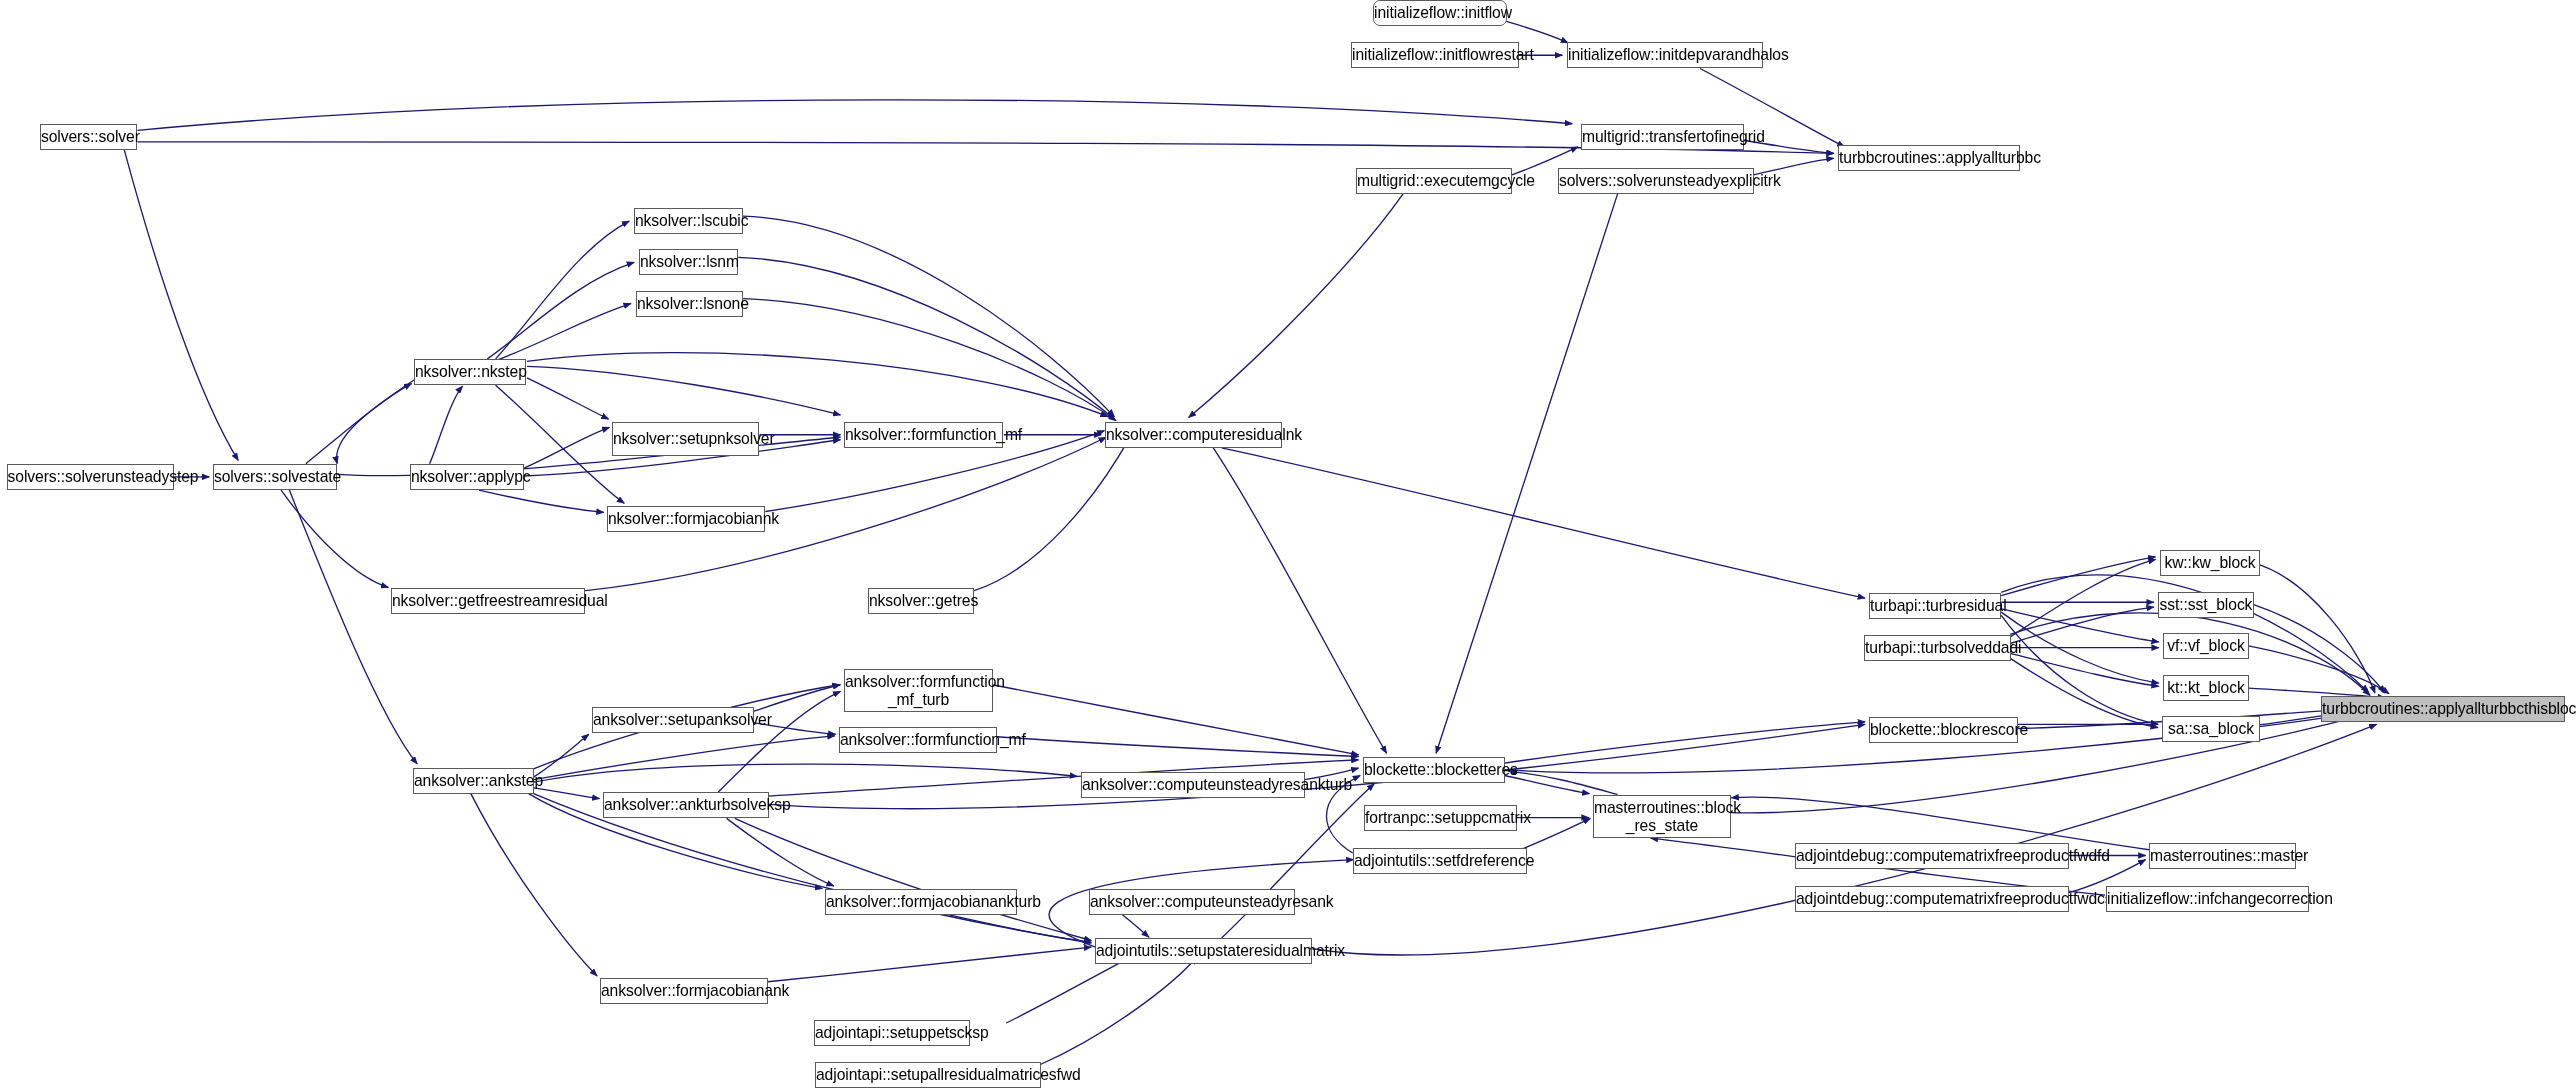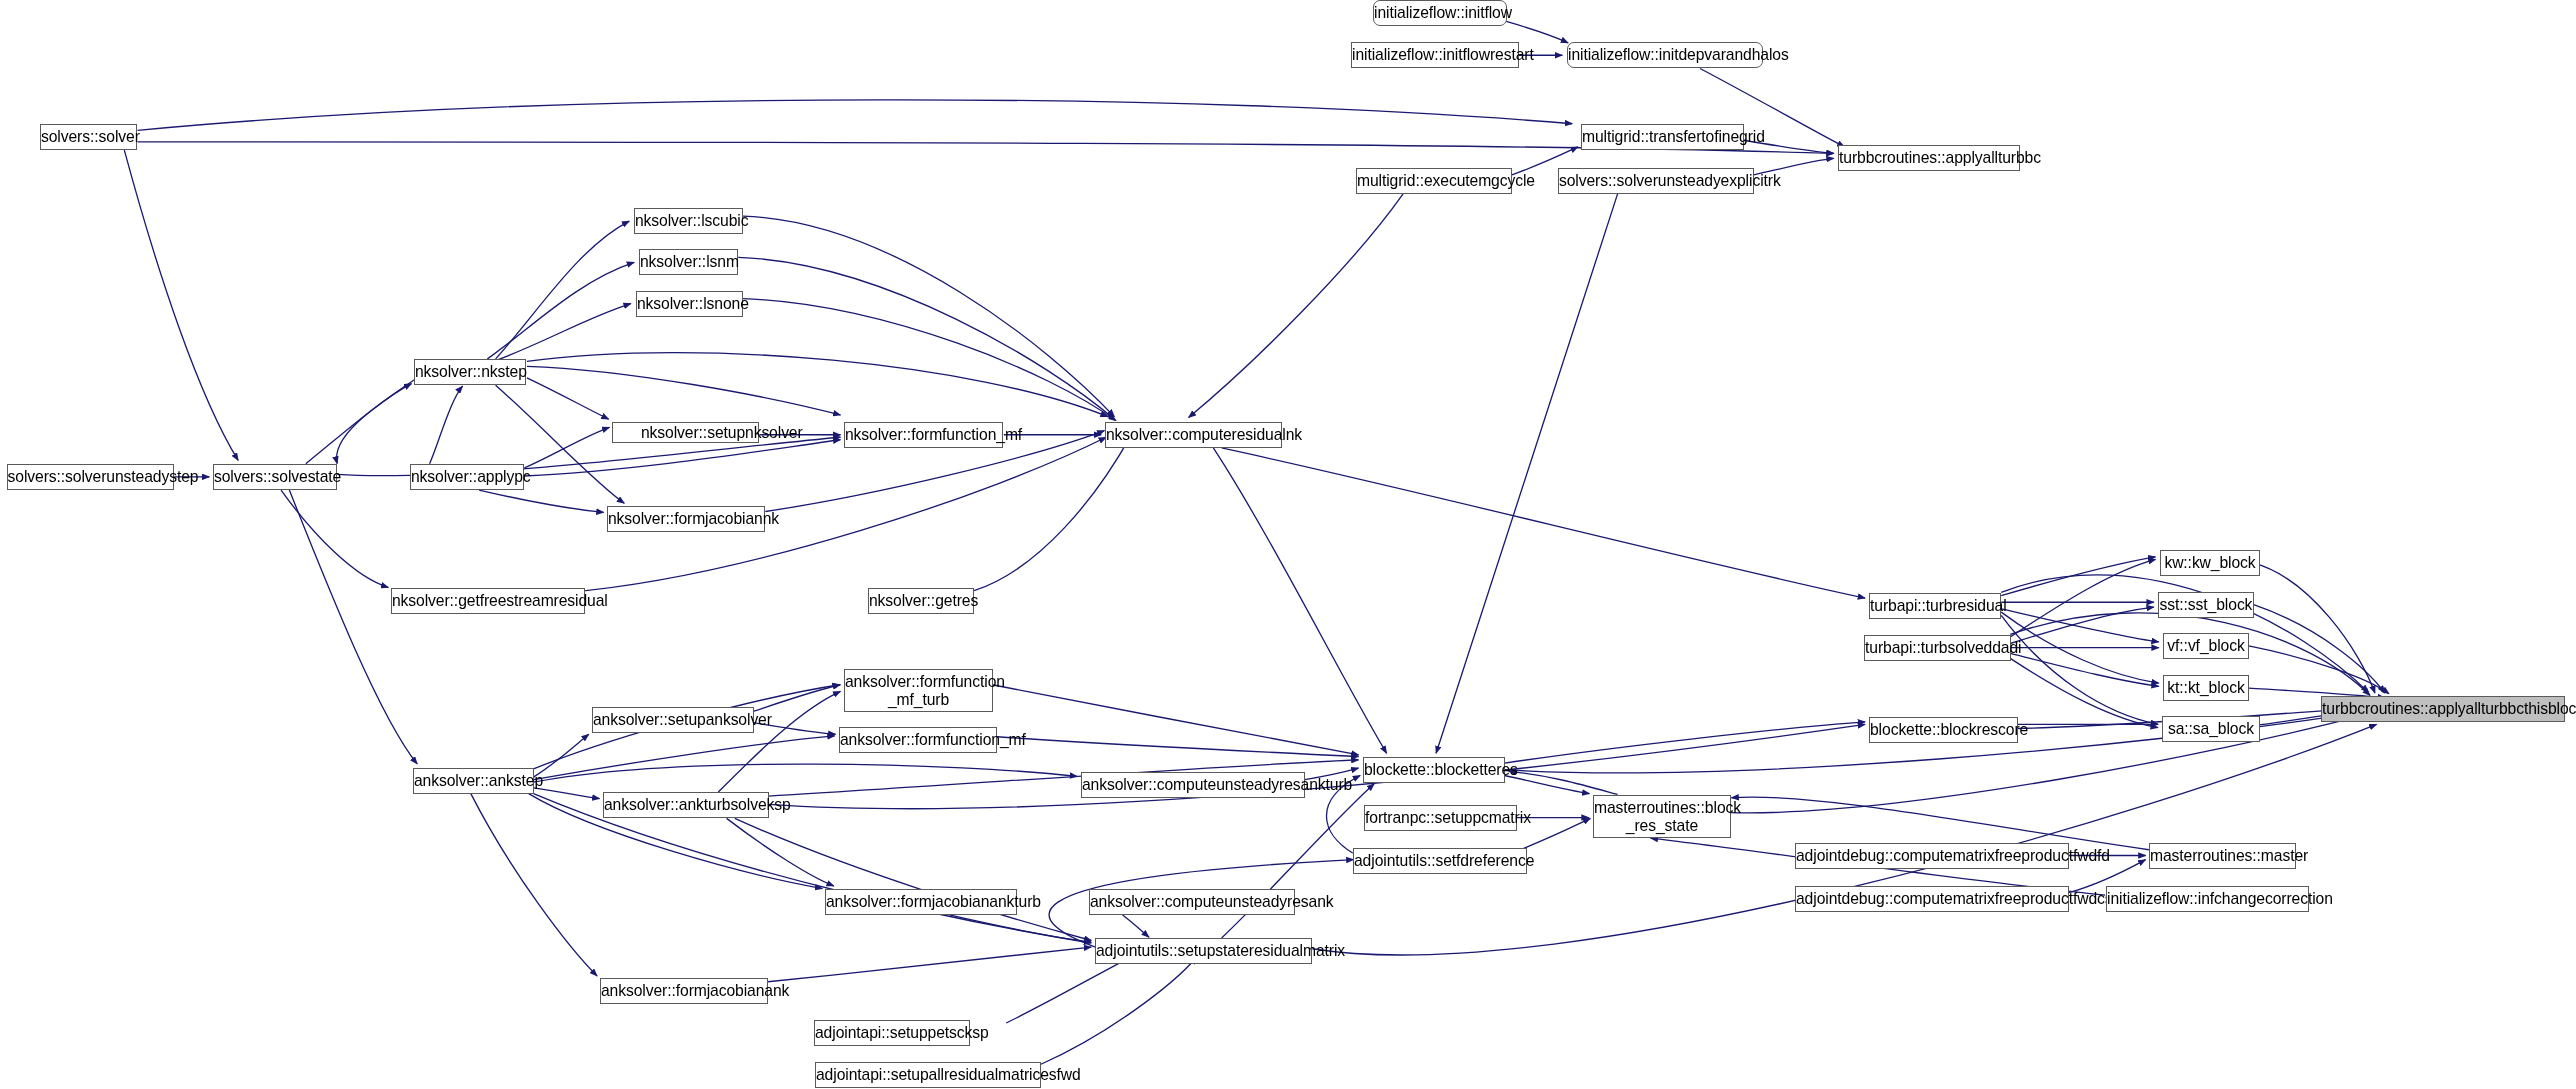--- a/index.html
+++ b/index.html
@@ -154,30 +154,30 @@
         <path d="M1219,1240 C1280,1210 1340,1175 1380,1155" fill="none" stroke="#191970" stroke-width="1.6" marker-end="url(#arrowhead)"></path>
         <path d="M1261,1290 C1340,1255 1420,1195 1450,1160" fill="none" stroke="#191970" stroke-width="1.6" marker-end="url(#arrowhead)"></path>
         <path d="M1639,1034 C1600,1010 1590,970 1648,940" fill="none" stroke="#191970" stroke-width="1.6" marker-end="url(#arrowhead)"></path>
         <path d="M1327,1148 C1250,1120 1180,1065 1640,1042" fill="none" stroke="#191970" stroke-width="1.6" marker-end="url(#arrowhead)"></path>
       </g>
   </svg>
   <div id="nodes-group">
       <div class="node" style="left: 40px; top: 124px; width: 97px; height: 26.4px;"><span class="node-label">solvers::solver</span></div>
       <div class="node" style="left: 1373px; top: 0px; width: 134px; height: 26px; border-radius: 7px;"><span class="node-label">initializeflow::initflow</span></div>
       <div class="node" style="left: 1351px; top: 42px; width: 168px; height: 26.4px;"><span class="node-label">initializeflow::initflowrestart</span></div>
-      <div class="node" style="left: 1567px; top: 42px; width: 196px; height: 26.4px; border-radius: 7px;"><span class="node-label">initializeflow::initdepvarandhalos</span></div>
+      <div class="node" style="left: 1567px; top: 42px; width: 196px; height: 26.4px;"><span class="node-label">initializeflow::initdepvarandhalos</span></div>
       <div class="node" style="left: 1581px; top: 124px; width: 163px; height: 26.4px;"><span class="node-label">multigrid::transfertofinegrid</span></div>
       <div class="node" style="left: 1838px; top: 145px; width: 182px; height: 26.4px;"><span class="node-label">turbbcroutines::applyallturbbc</span></div>
       <div class="node" style="left: 1356px; top: 168px; width: 156px; height: 26.4px;"><span class="node-label">multigrid::executemgcycle</span></div>
       <div class="node" style="left: 1558px; top: 168px; width: 196px; height: 26.4px;"><span class="node-label">solvers::solverunsteadyexplicitrk</span></div>
       <div class="node" style="left: 634px; top: 208px; width: 109px; height: 26.4px;"><span class="node-label">nksolver::lscubic</span></div>
       <div class="node" style="left: 639px; top: 249px; width: 99px; height: 26.4px;"><span class="node-label">nksolver::lsnm</span></div>
       <div class="node" style="left: 636px; top: 291px; width: 107px; height: 26.4px;"><span class="node-label">nksolver::lsnone</span></div>
       <div class="node" style="left: 414px; top: 359px; width: 112px; height: 26.4px;"><span class="node-label">nksolver::nkstep</span></div>
-      <div class="node" style="left: 612px; top: 422px; width: 147px; height: 21px; padding-left: 28px;"><span class="node-label">nksolver::setupnksolver</span></div>
+      <div class="node" style="left: 612px; top: 422px; width: 147px; height: 34px;"><span class="node-label">nksolver::setupnksolver</span></div>
       <div class="node" style="left: 844px; top: 422px; width: 159px; height: 26.4px;"><span class="node-label">nksolver::formfunction_mf</span></div>
       <div class="node" style="left: 1105px; top: 422px; width: 177px; height: 26.4px;"><span class="node-label">nksolver::computeresidualnk</span></div>
       <div class="node" style="left: 6.6px; top: 464px; width: 167px; height: 26.4px;"><span class="node-label">solvers::solverunsteadystep</span></div>
       <div class="node" style="left: 213px; top: 464px; width: 124px; height: 26.4px;"><span class="node-label">solvers::solvestate</span></div>
       <div class="node" style="left: 410px; top: 464px; width: 114px; height: 26.4px;"><span class="node-label">nksolver::applypc</span></div>
       <div class="node" style="left: 607px; top: 506px; width: 158px; height: 26.4px;"><span class="node-label">nksolver::formjacobiannk</span></div>
       <div class="node" style="left: 1869px; top: 593px; width: 132px; height: 26.4px;"><span class="node-label">turbapi::turbresidual</span></div>
       <div class="node" style="left: 2160px; top: 550px; width: 100px; height: 26.4px;"><span class="node-label">kw::kw_block</span></div>
       <div class="node" style="left: 2158px; top: 592px; width: 96px; height: 26.4px;"><span class="node-label">sst::sst_block</span></div>
       <div class="node" style="left: 2163px; top: 633px; width: 86px; height: 26.4px;"><span class="node-label">vf::vf_block</span></div>

